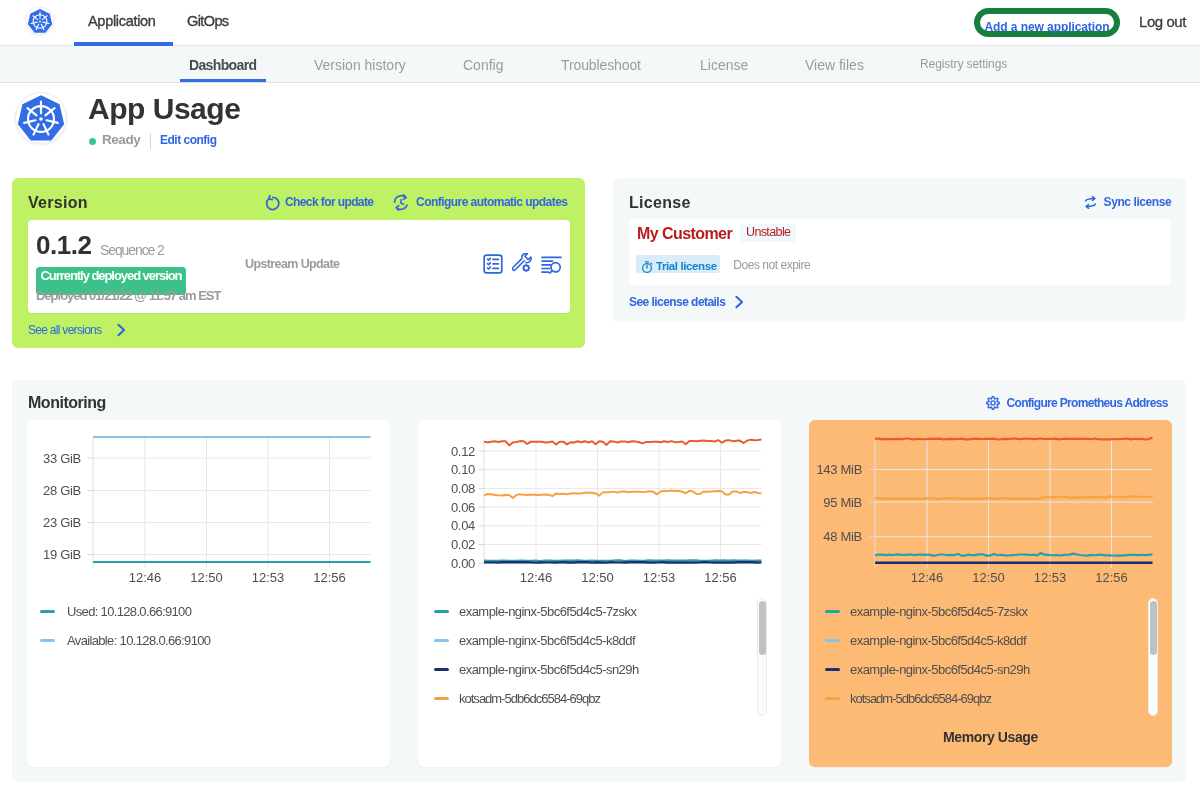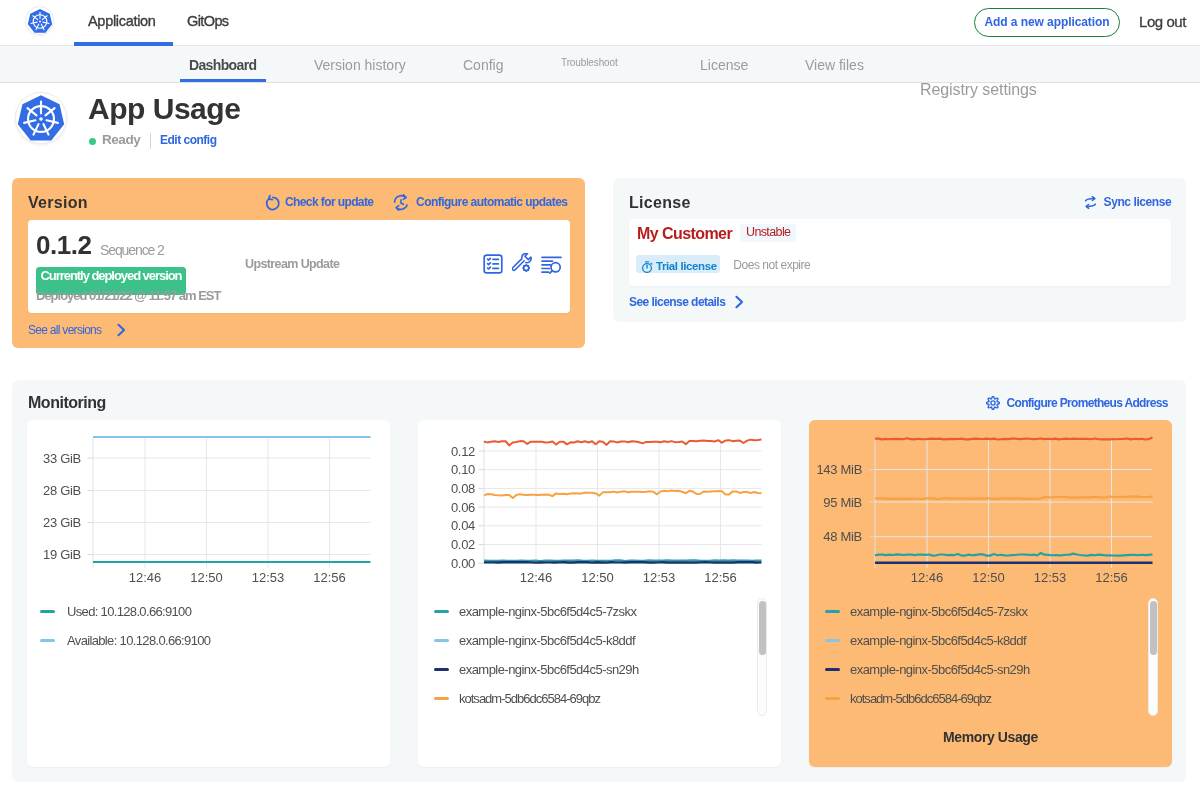--- a/index.html
+++ b/index.html
@@ -19,33 +19,33 @@
         <line x1="14.30" y1="16.20" x2="16.96" y2="21.72"></line>
         <line x1="11.70" y1="16.20" x2="9.04" y2="21.72"></line>
         <line x1="10.08" y1="14.17" x2="4.10" y2="15.53"></line>
         <line x1="10.65" y1="11.63" x2="5.87" y2="7.81"></line>
       </g>
       <circle cx="13" cy="13.5" r="0.95" fill="#fff"></circle>
     </svg></div>
 <div style="position:absolute;left:88px;top:13.9px;font-size:14.5px;font-weight:400;color:#3c3c3c;line-height:1;white-space:nowrap;letter-spacing:-0.3px;-webkit-text-stroke:0.35px #3c3c3c;">Application</div>
 <div class="abs" style="left:74px;top:42px;width:99px;height:4px;background:#326de6"></div>
 <div style="position:absolute;left:187px;top:13.9px;font-size:14.5px;font-weight:400;color:#3c3c3c;line-height:1;white-space:nowrap;letter-spacing:-0.6px;-webkit-text-stroke:0.35px #3c3c3c;">GitOps</div>
-<div class="abs" style="left:974px;top:8px;width:146px;height:29px;border:1px solid #15803d;border-radius:15px;
+<div class="abs" style="left:974px;top:8px;width:146px;height:29px;border:6px solid #15803d;border-radius:15px;
      color:#3066e0;font-size:12px;font-weight:700;text-align:center;line-height:27px;letter-spacing:-0.08px">Add a new application</div>
 <div style="position:absolute;left:1139px;top:13.8px;font-size:15px;font-weight:400;color:#3c3c3c;line-height:1;white-space:nowrap;letter-spacing:-0.45px;-webkit-text-stroke:0.3px #3c3c3c;">Log out</div>
 
 <div class="abs" style="left:0;top:46px;width:1200px;height:37px;background:#f4f8f9;border-bottom:1px solid #dde2e4"></div>
 <div style="position:absolute;left:189px;top:57.8px;font-size:14px;font-weight:700;color:#4a4a4a;line-height:1;white-space:nowrap;letter-spacing:-0.64px;">Dashboard</div>
 <div class="abs" style="left:180px;top:79px;width:86px;height:3px;background:#326de6"></div>
 <div style="position:absolute;left:314px;top:57.8px;font-size:14px;font-weight:400;color:#9b9b9b;line-height:1;white-space:nowrap;">Version history</div>
 <div style="position:absolute;left:463px;top:57.8px;font-size:14px;font-weight:400;color:#9b9b9b;line-height:1;white-space:nowrap;">Config</div>
-<div style="position:absolute;left:561px;top:57.8px;font-size:10px;font-weight:400;color:#9b9b9b;line-height:1;white-space:nowrap;letter-spacing:-0.11px;">Troubleshoot</div>
+<div style="position:absolute;left:561px;top:57.8px;font-size:14px;font-weight:400;color:#9b9b9b;line-height:1;white-space:nowrap;letter-spacing:-0.11px;">Troubleshoot</div>
 <div style="position:absolute;left:700px;top:57.8px;font-size:14px;font-weight:400;color:#9b9b9b;line-height:1;white-space:nowrap;">License</div>
 <div style="position:absolute;left:805px;top:57.8px;font-size:14px;font-weight:400;color:#9b9b9b;line-height:1;white-space:nowrap;">View files</div>
-<div style="position:absolute;left:920px;top:57.8px;font-size:16px;font-weight:400;color:#9b9b9b;line-height:1;white-space:nowrap;letter-spacing:-0.09px;margin-top:24px;">Registry settings</div>
+<div style="position:absolute;left:920px;top:57.8px;font-size:12px;font-weight:400;color:#9b9b9b;line-height:1;white-space:nowrap;letter-spacing:-0.09px;">Registry settings</div>
 
 <div class="abs" style="left:15px;top:92px;width:52px;height:52px;border-radius:50%;background:#fff;border:1px solid #ececec;box-shadow:0 1px 3px rgba(0,0,0,.08)"></div>
 <div class="abs" style="left:16px;top:93px"><svg width="50" height="50" viewBox="0 0 50 50">
       <polygon points="25.00,2.25 43.57,11.19 48.15,31.28 35.30,47.40 14.70,47.40 1.85,31.28 6.43,11.19" fill="#326de6"></polygon>
       <g stroke="#fff" stroke-width="2.15" fill="none" stroke-linecap="round">
         <circle cx="25" cy="26" r="12.94"></circle>
         <line x1="25.00" y1="20.30" x2="25.00" y2="8.66"></line>
         <line x1="29.46" y1="22.45" x2="38.56" y2="15.19"></line>
         <line x1="30.56" y1="27.27" x2="41.90" y2="29.86"></line>
         <line x1="27.47" y1="31.14" x2="32.52" y2="41.62"></line>
@@ -54,21 +54,21 @@
         <line x1="20.54" y1="22.45" x2="11.44" y2="15.19"></line>
       </g>
       <circle cx="25" cy="26" r="1.83" fill="#fff"></circle>
     </svg></div>
 <div style="position:absolute;left:88px;top:93.7px;font-size:30px;font-weight:700;color:#333;line-height:1;white-space:nowrap;letter-spacing:-0.48px;">App Usage</div>
 <div class="abs" style="left:88.5px;top:137.7px;width:7px;height:7px;border-radius:50%;background:#38c88c"></div>
 <div style="position:absolute;left:102px;top:133.2px;font-size:13.5px;font-weight:700;color:#9b9b9b;line-height:1;white-space:nowrap;letter-spacing:-0.45px;">Ready</div>
 <div class="abs" style="left:150px;top:133px;width:1px;height:16px;background:#d5d5d5"></div>
 <div style="position:absolute;left:160px;top:134.4px;font-size:12px;font-weight:700;color:#3066e0;line-height:1;white-space:nowrap;letter-spacing:-0.5px;">Edit config</div>
 
-<div class="abs" style="left:12px;top:178px;width:573px;height:170px;background:#fdba74;border-radius:6px">
+<div class="abs" style="left:12px;top:178px;width:573px;height:170px;background:#bef264;border-radius:6px">
   <div style="position:absolute;left:16px;top:17.1px;font-size:16px;font-weight:700;color:#323232;line-height:1;white-space:nowrap;letter-spacing:0.3px;">Version</div>
   <div class="abs" style="left:252px;top:17px"><svg width="17" height="17" viewBox="0 0 17 17" fill="none" stroke="#3066e0" stroke-width="1.8" stroke-linecap="round" stroke-linejoin="round">
         <path d="M5.0 3.6 A6.1 6.1 0 1 0 8.9 2.3"></path>
         <polyline points="5.9,0.5 4.8,3.9 8.3,4.6"></polyline>
       </svg></div>
   <div style="position:absolute;left:273px;top:17.8px;font-size:12px;font-weight:700;color:#3066e0;line-height:1;white-space:nowrap;letter-spacing:-0.6px;">Check for update</div>
   <div class="abs" style="left:380px;top:16px"><svg width="18" height="18" viewBox="0 0 18 18" fill="none" stroke="#3066e0" stroke-width="1.6" stroke-linecap="round" stroke-linejoin="round">
         <path d="M15.1 11.0 A6.6 6.6 0 0 1 4.4 13.6"></path>
         <polyline points="6.6,16.2 4.2,13.7 6.8,11.7"></polyline>
         <path d="M2.6 8.1 A6.6 6.6 0 0 1 13.8 3.6"></path>

